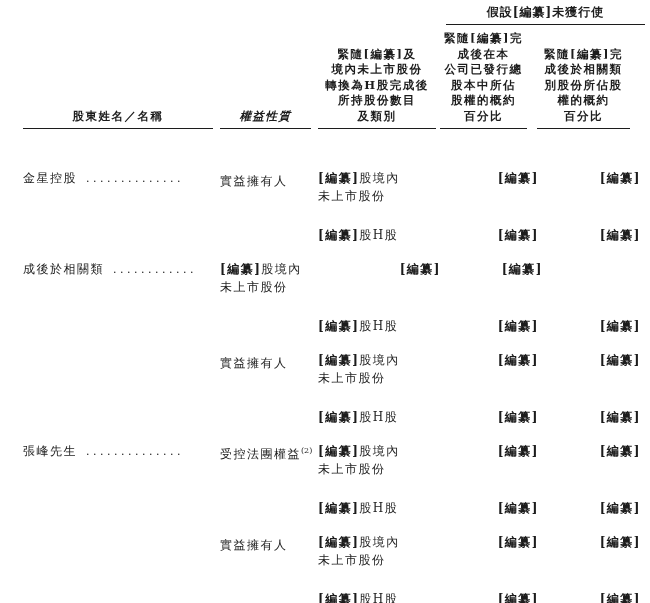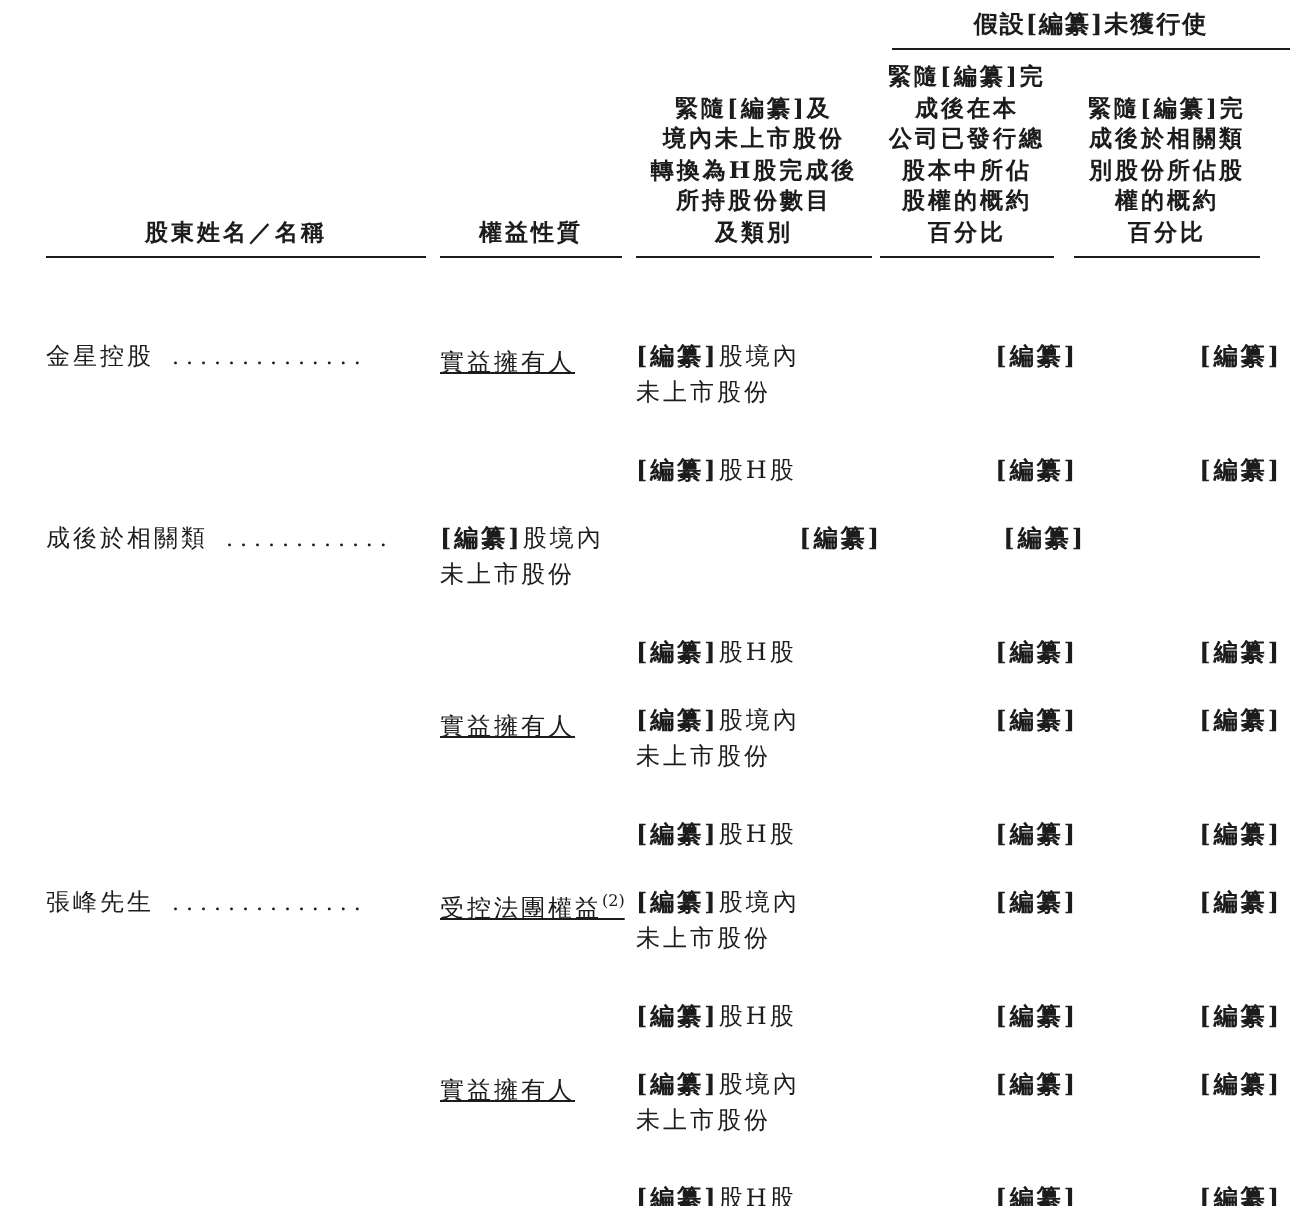--- a/index.html
+++ b/index.html
@@ -27,37 +27,37 @@
   .h {
     font-weight:bold; font-size:11.5px; line-height:15.5px;
     letter-spacing:1.5px;
     padding-bottom:4px;
     border-bottom:1.6px solid #1c1c1c;
     white-space:pre-line;
     text-align:center;
     box-sizing:border-box;
   }
   .h1 { width:190px; margin-right:7px; text-align:center; }
-  .h2 { width:91px;  margin-right:7px; }
+  .h2 { width:91px;  margin-right:7px;font-style:italic; }
   .h3 { width:118px; margin-right:4px; }
   .h4 { width:87px;  margin-right:10px; }
   .h5 { width:93px; }
 
   
   .tbody { margin-top:40px; }
   .trow {
     display:flex; align-items:flex-start;
     font-size:12px; line-height:18px; letter-spacing:1.5px;
     white-space:nowrap;
   }
   .rowA { margin-bottom:21px; }
   .rowB { margin-bottom:16px; }
   .c  { box-sizing:border-box; }
   .c1 { width:190px; margin-right:7px; overflow:hidden; }
-  .c2 { width:91px;  margin-right:7px;text-decoration:underline; }
+  .c2 { width:91px;  margin-right:7px; }
   .c3 { width:127px; margin-right:6px; text-align:left; }
   .c4 { width:88px;  margin-right:9px; text-align:right; }
   .c5 { width:93px;  text-align:right; }
 
   .b { font-weight:bold; }
   .dots { letter-spacing:0; margin-left:9px; font-size:11px; color:#1c1c1c; }
   .sup { font-size:8px; vertical-align:5px; letter-spacing:0; }
 </style>
 </head>
 <body>

